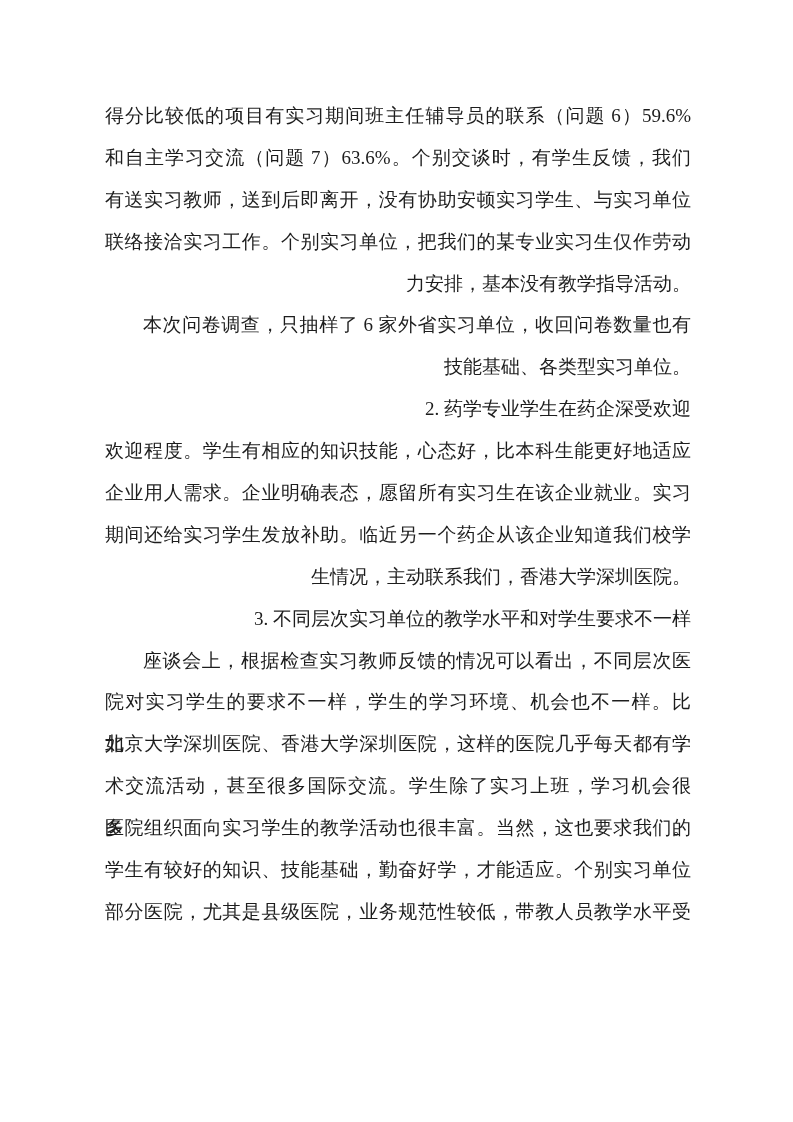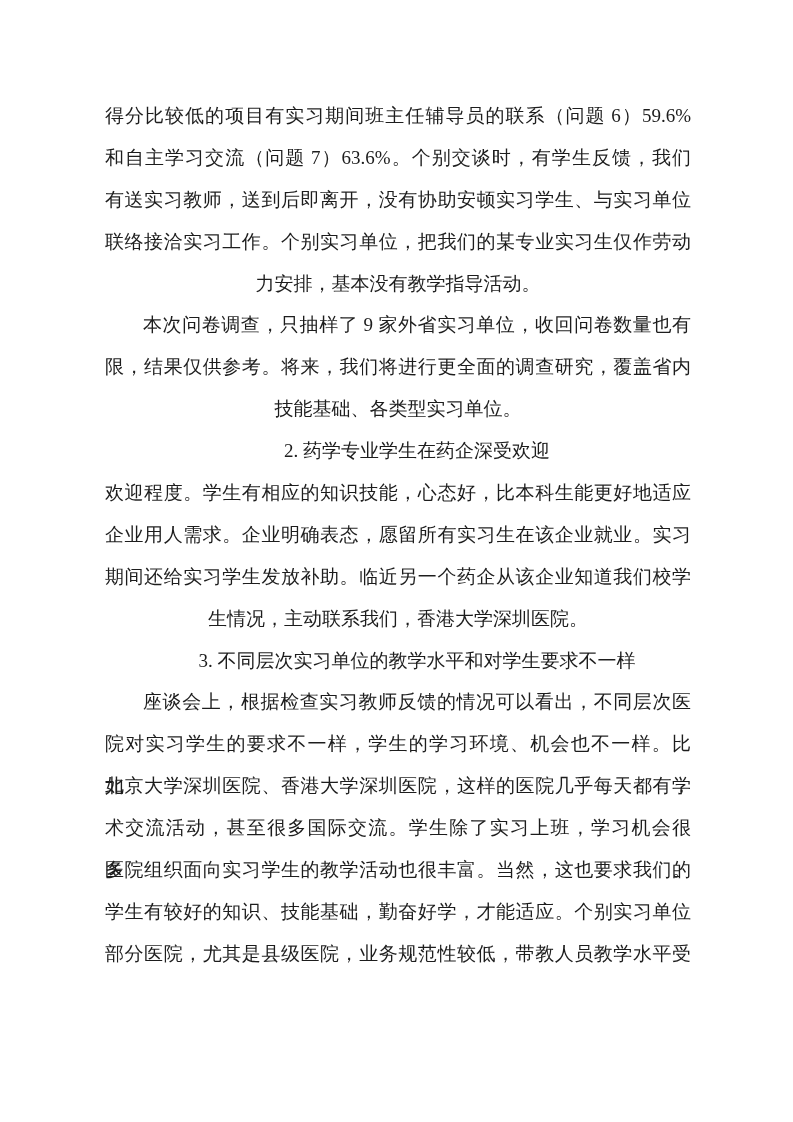--- a/index.html
+++ b/index.html
@@ -19,21 +19,21 @@
     position: absolute;
     left: 105px;
     top: 95px;
     width: 586px;
   }
   .line {
     height: 41.9px;
     line-height: 41.9px;
     font-size: 19px;
     color: #1d1d1d;
-    text-align: center;
+    text-align: right;
     white-space: normal;
     overflow: visible;
   }
   .line.justify {
     text-align: justify;
     text-align-last: justify;
   }
   .line.indent {
     padding-left: 38px;
   }
@@ -41,22 +41,21 @@
 </head>
 <body>
 
 <div class="page">
   <div class="doc-body">
       <div class="line justify">得分比较低的项目有实习期间班主任辅导员的联系（问题 6）59.6%</div>
       <div class="line justify">和自主学习交流（问题 7）63.6%。个别交谈时，有学生反馈，我们</div>
       <div class="line justify">有送实习教师，送到后即离开，没有协助安顿实习学生、与实习单位</div>
       <div class="line justify">联络接洽实习工作。个别实习单位，把我们的某专业实习生仅作劳动</div>
       <div class="line">力安排，基本没有教学指导活动。</div>
-      <div class="line justify indent">本次问卷调查，只抽样了 9 家外省实习单位，收回问卷数量也有</div>
-      <div class="line justify">限，结果仅供参考。将来，我们将进行更全面的调查研究，覆盖省内</div>
+      <div class="line justify indent">本次问卷调查，只抽样了 6 家外省实习单位，收回问卷数量也有</div>
       <div class="line">技能基础、各类型实习单位。</div>
       <div class="line indent">2. 药学专业学生在药企深受欢迎</div>
       <div class="line justify">欢迎程度。学生有相应的知识技能，心态好，比本科生能更好地适应</div>
       <div class="line justify">企业用人需求。企业明确表态，愿留所有实习生在该企业就业。实习</div>
       <div class="line justify">期间还给实习学生发放补助。临近另一个药企从该企业知道我们校学</div>
       <div class="line">生情况，主动联系我们，香港大学深圳医院。</div>
       <div class="line indent">3. 不同层次实习单位的教学水平和对学生要求不一样</div>
       <div class="line justify indent">座谈会上，根据检查实习教师反馈的情况可以看出，不同层次医</div>
       <div class="line justify">院对实习学生的要求不一样，学生的学习环境、机会也不一样。比如，</div>
       <div class="line justify">北京大学深圳医院、香港大学深圳医院，这样的医院几乎每天都有学</div>

